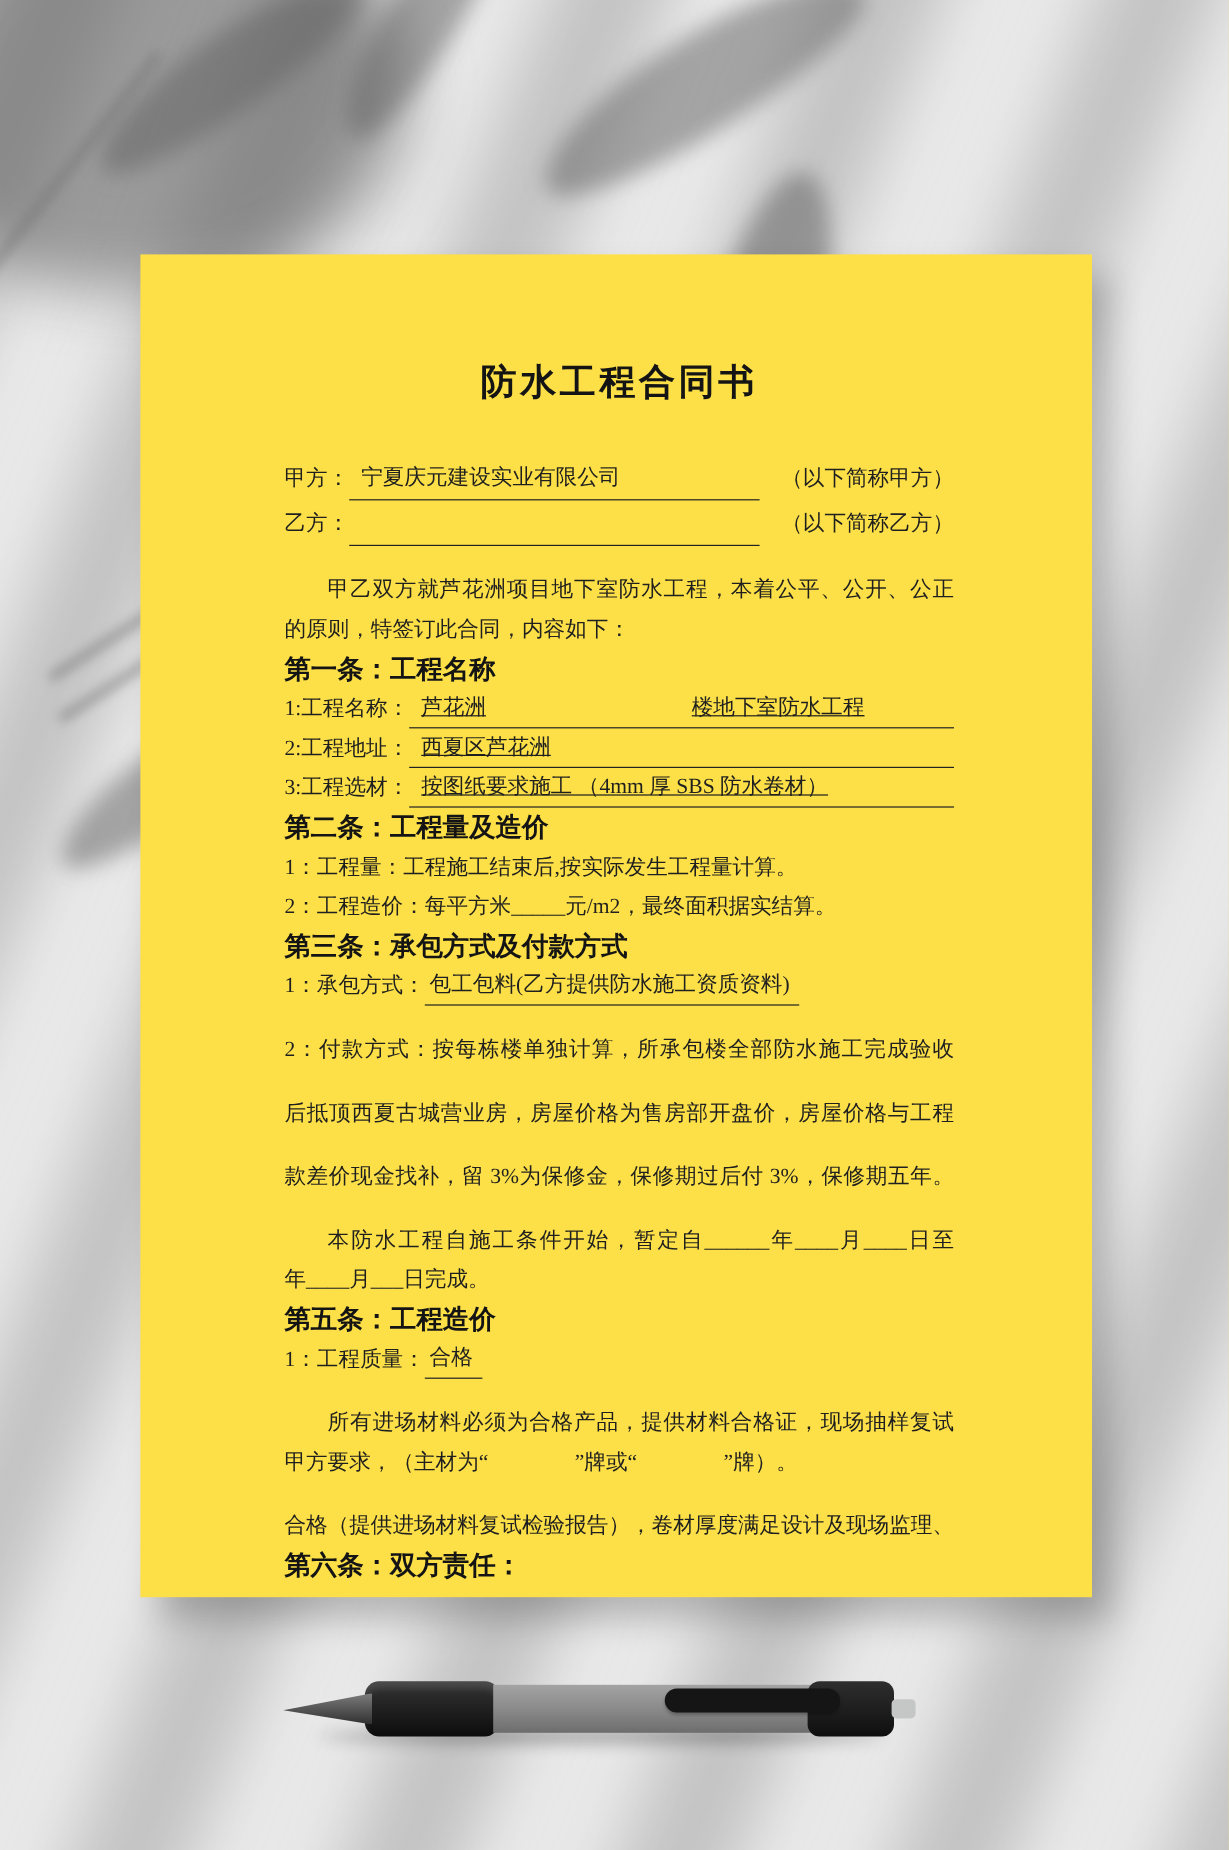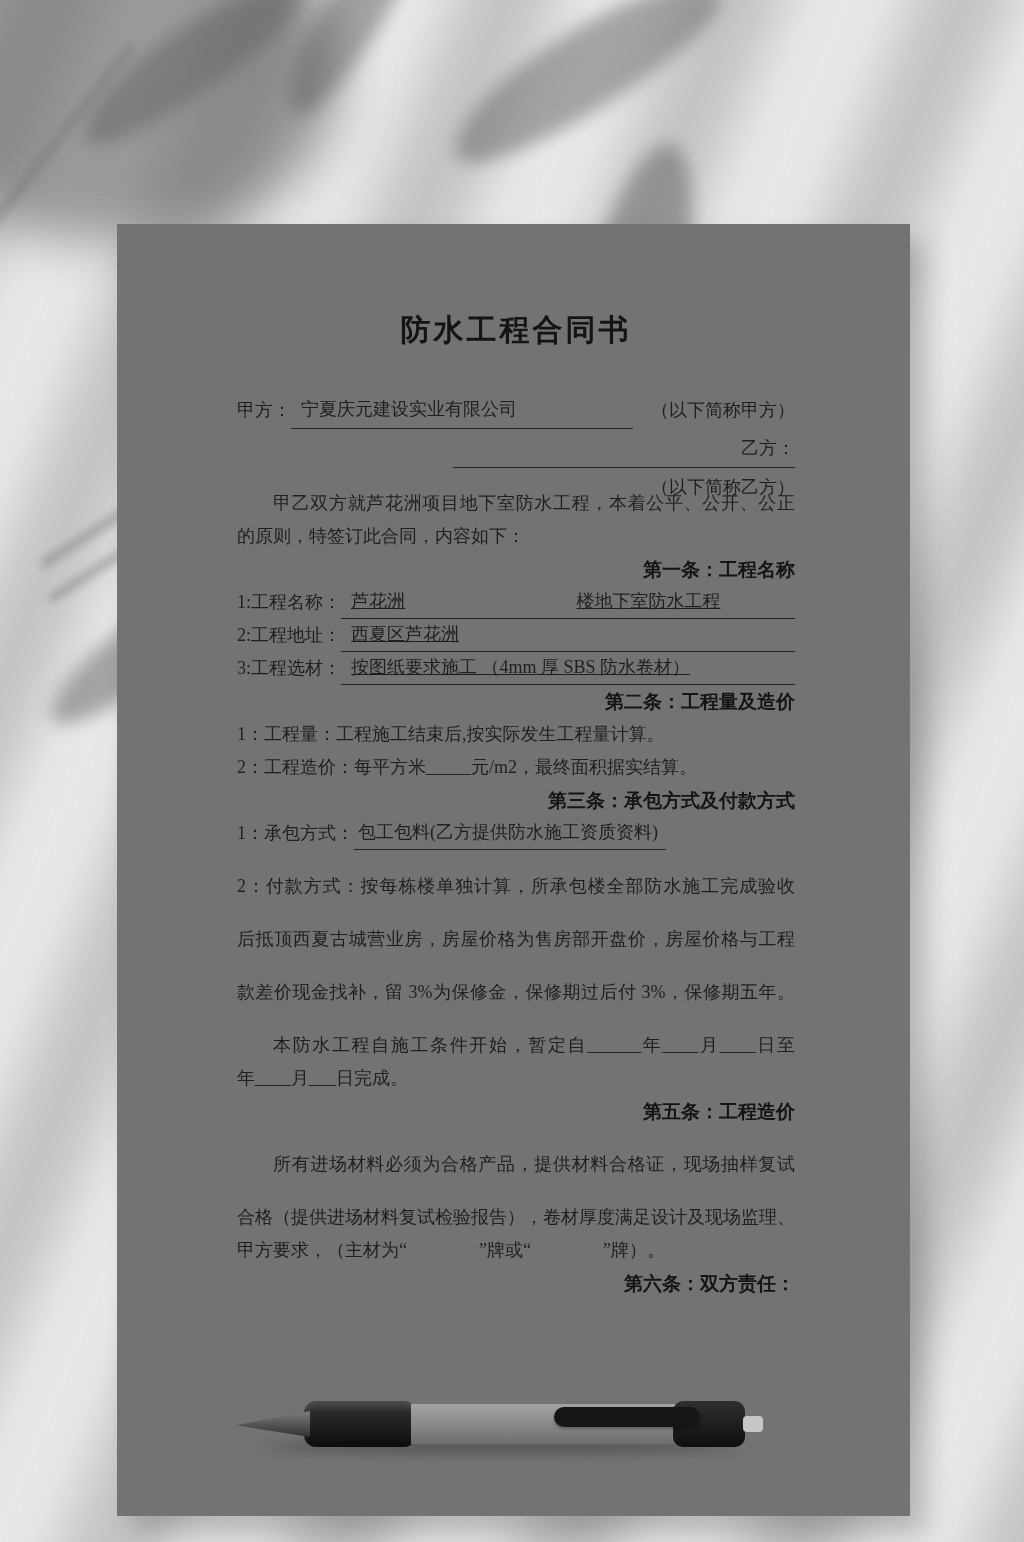--- a/index.html
+++ b/index.html
@@ -18,35 +18,35 @@
       rgba(244,244,244,0.55) 92px, rgba(244,244,244,0.55) 150px,
       rgba(140,140,140,0.28) 212px);
     filter:blur(16px);
   }
   .shape{position:absolute;background:rgba(95,95,95,0.5);filter:blur(9px);}
   .blob{border-radius:45% 55% 60% 40%;}
   .leaf{border-radius:50% 50% 50% 50% / 60% 60% 40% 40%;}
   .stem{background:rgba(105,105,105,0.55);filter:blur(5px);}
   
   .paper{
-    position:absolute;left:117px;top:224px;width:793px;height:1292px;
-    background:#737373;
+    position:absolute;left:117px;top:212px;width:793px;height:1119px;
+    background:#fde047;
     box-shadow:16px 18px 26px rgba(0,0,0,0.22);
   }
   .content{padding:86px 115px 0 120px;font-size:18px;}
   h1.doc-title{
     margin:0 0 40px 0;text-align:center;
     font-family:"Liberation Sans","DejaVu Sans",sans-serif;
     font-size:30px;font-weight:bold;letter-spacing:3px;color:#141414;
   }
   .line{height:33px;line-height:33px;display:flex;align-items:flex-end;white-space:nowrap;}
   .txt{display:block;height:33px;line-height:33px;}
   .heading{
     font-family:"Liberation Sans","DejaVu Sans",sans-serif;
-    font-weight:bold;font-size:19px;color:#141414;text-align:right;
+    font-weight:bold;font-size:22px;color:#141414;
   }
   .jl{text-align:justify;text-align-last:justify;margin-top:20px;}
   .ind{text-indent:2em;}
   .fill{border-bottom:1.5px solid #222;}
   .fill-grow{flex:1;display:flex;align-items:flex-end;text-decoration:underline;}
   .fill-pad{padding-left:10px;}
   .sp-a{flex:2.3;}
   .sp-b{flex:1;}
   .party-fill{width:332px;display:inline-block;}
   .note{margin-left:auto;text-align:right;}
@@ -91,21 +91,21 @@
   <div class="content">
 
     <h1 class="doc-title">防水工程合同书</h1>
 
     <div class="line" style="height:38px;line-height:38px;font-family:Liberation Serif, serif;">
       <span>甲方：</span>
       <span class="fill party-fill fill-pad"><span>宁夏庆元建设实业有限公司</span></span>
       <span class="note">（以下简称甲方）</span>
     </div>
 
-    <div class="line" style="height:38px;line-height:38px;flex-direction:column;">
+    <div class="line" style="height:38px;line-height:38px;">
       <span>乙方：</span>
       <span class="fill party-fill fill-pad"><span></span></span>
       <span class="note">（以下简称乙方）</span>
     </div>
 
     <div class="txt ind jl">甲乙双方就芦花洲项目地下室防水工程，本着公平、公开、公正</div>
     <div class="txt">的原则，特签订此合同，内容如下：</div>
 
     <div class="txt heading">第一条：工程名称</div>
 
@@ -146,24 +146,28 @@
 
     <div class="txt jl">2：付款方式：按每栋楼单独计算，所承包楼全部防水施工完成验收</div>
     <div class="txt jl">后抵顶西夏古城营业房，房屋价格为售房部开盘价，房屋价格与工程</div>
     <div class="txt jl">款差价现金找补，留 3%为保修金，保修期过后付 3%，保修期五年。</div>
 
     <div class="txt ind jl">本防水工程自施工条件开始，暂定自______年____月____日至</div>
     <div class="txt">年____月___日完成。</div>
 
     <div class="txt heading">第五条：工程造价</div>
 
+    <div class="line">
+      <span>1：工程质量：</span>
+      <span class="fill ufill-sm"><span>合格</span></span>
+    </div>
 
     <div class="txt ind jl">所有进场材料必须为合格产品，提供材料合格证，现场抽样复试</div>
+    <div class="txt">甲方要求，（主材为“　　　　”牌或“　　　　”牌）。</div>
     <div class="txt jl">合格（提供进场材料复试检验报告），卷材厚度满足设计及现场监理、</div>
-    <div class="txt">甲方要求，（主材为“　　　　”牌或“　　　　”牌）。</div>
 
     <div class="txt heading">第六条：双方责任：</div>
 
   </div>
 </div>
 
 <div class="pen">
   <div class="pen-shadow"></div>
   <div class="pen-body">
     <div class="pen-tip"></div>

